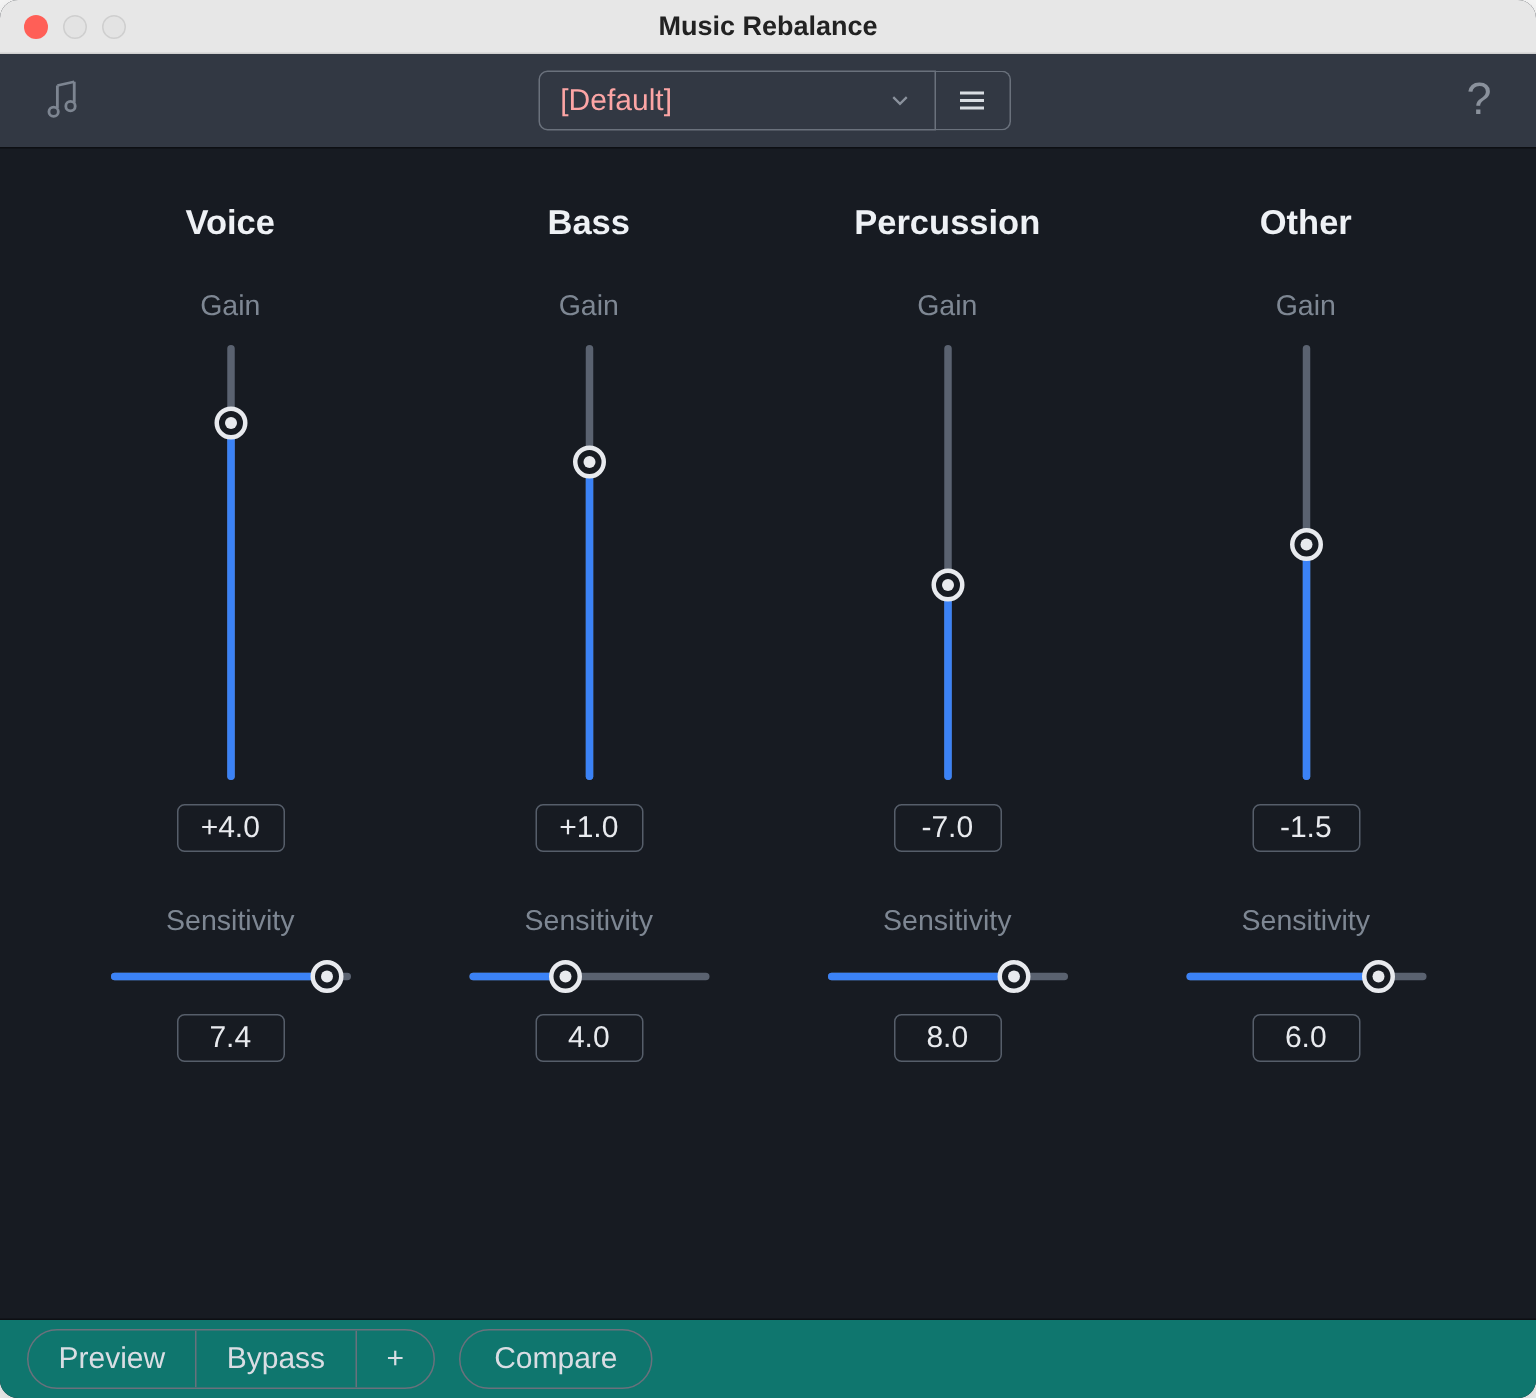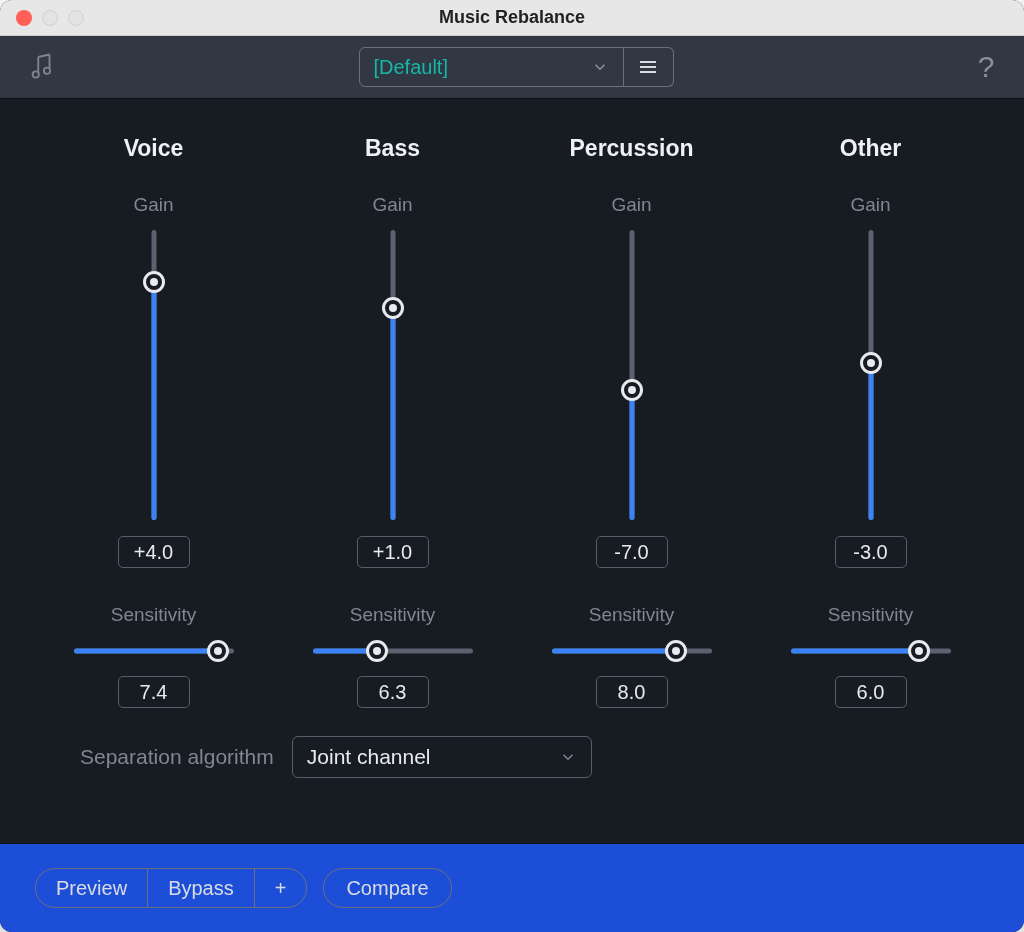--- a/index.html
+++ b/index.html
@@ -69,21 +69,21 @@
     justify-content: center;
     align-items: center;
     gap: 0;
   }
   .preset-select {
     width: 265px;
     height: 40px;
     background: #323843;
     border: 1px solid #6a717c;
     border-radius: 6px 0 0 6px;
-    color: #14b8a6;
+    color: #fca5a5;
     font-size: 20px;
     display: flex;
     align-items: center;
     padding: 0 14px;
     position: relative;
   }
   .preset-select .chev {
     margin-left: auto;
     color: #8a919c;
   }
@@ -219,25 +219,25 @@
     border-radius: 6px;
     display:flex;align-items:center;
     padding: 0 14px;
     color:#e8eaee;
     font-size: 21px;
     position:relative;
   }
   .sep-select .chev { margin-left:auto; color:#7e8793; }
   
   .footer {
-    height: 88px;
-    background: #1d4ed8;
+    height: 52px;
+    background: #0f766e;
     display:flex;
     align-items:center;
-    padding: 0 35px;
+    padding: 0 18px;
     gap: 16px;
   }
   .pill-group {
     display:flex;
     border:1px solid #6a717c;
     border-radius: 22px;
     overflow:hidden;
     height: 40px;
     align-items:stretch;
   }
@@ -341,21 +341,21 @@
       <div class="vslider-fill" style="height:73%"></div>
       <div class="thumb" style="top:27%"></div>
     </div>
     <div class="value-box">+1.0</div>
     <div class="label-sens">Sensitivity</div>
     <div class="hslider-wrap">
       <div class="hslider-track"></div>
       <div class="hslider-fill" style="width:40%"></div>
       <div class="thumb" style="left:40%"></div>
     </div>
-    <div class="value-box" style="margin-bottom:0">6.3</div>
+    <div class="value-box" style="margin-bottom:0">4.0</div>
   </div>
         <div class="channel">
     <div class="channel-title">Percussion</div>
     <div class="label-gain">Gain</div>
     <div class="vslider-wrap">
       <div class="vslider-track"></div>
       <div class="vslider-fill" style="height:45%"></div>
       <div class="thumb" style="top:55%"></div>
     </div>
     <div class="value-box">-7.0</div>
@@ -368,42 +368,31 @@
     <div class="value-box" style="margin-bottom:0">8.0</div>
   </div>
         <div class="channel">
     <div class="channel-title">Other</div>
     <div class="label-gain">Gain</div>
     <div class="vslider-wrap">
       <div class="vslider-track"></div>
       <div class="vslider-fill" style="height:54%"></div>
       <div class="thumb" style="top:46%"></div>
     </div>
-    <div class="value-box">-3.0</div>
+    <div class="value-box">-1.5</div>
     <div class="label-sens">Sensitivity</div>
     <div class="hslider-wrap">
       <div class="hslider-track"></div>
       <div class="hslider-fill" style="width:80%"></div>
       <div class="thumb" style="left:80%"></div>
     </div>
     <div class="value-box" style="margin-bottom:0">6.0</div>
   </div>
       </div>
 
-    <div class="sep-row">
-      <div class="sep-label">Separation algorithm</div>
-      <div class="sep-select">
-        <span>Joint channel</span>
-        <span class="chev">
-          <svg width="18" height="18" viewBox="0 0 24 24" fill="none" stroke="currentColor" stroke-width="2">
-              <polyline points="6 9 12 15 18 9"></polyline>
-            </svg>
-        </span>
-      </div>
-    </div>
   </div>
 
   <div class="footer">
     <div class="pill-group">
       <div>Preview</div>
       <div>Bypass</div>
       <div>+</div>
     </div>
     <div class="pill-btn">Compare</div>
     <div class="spacer"></div>

